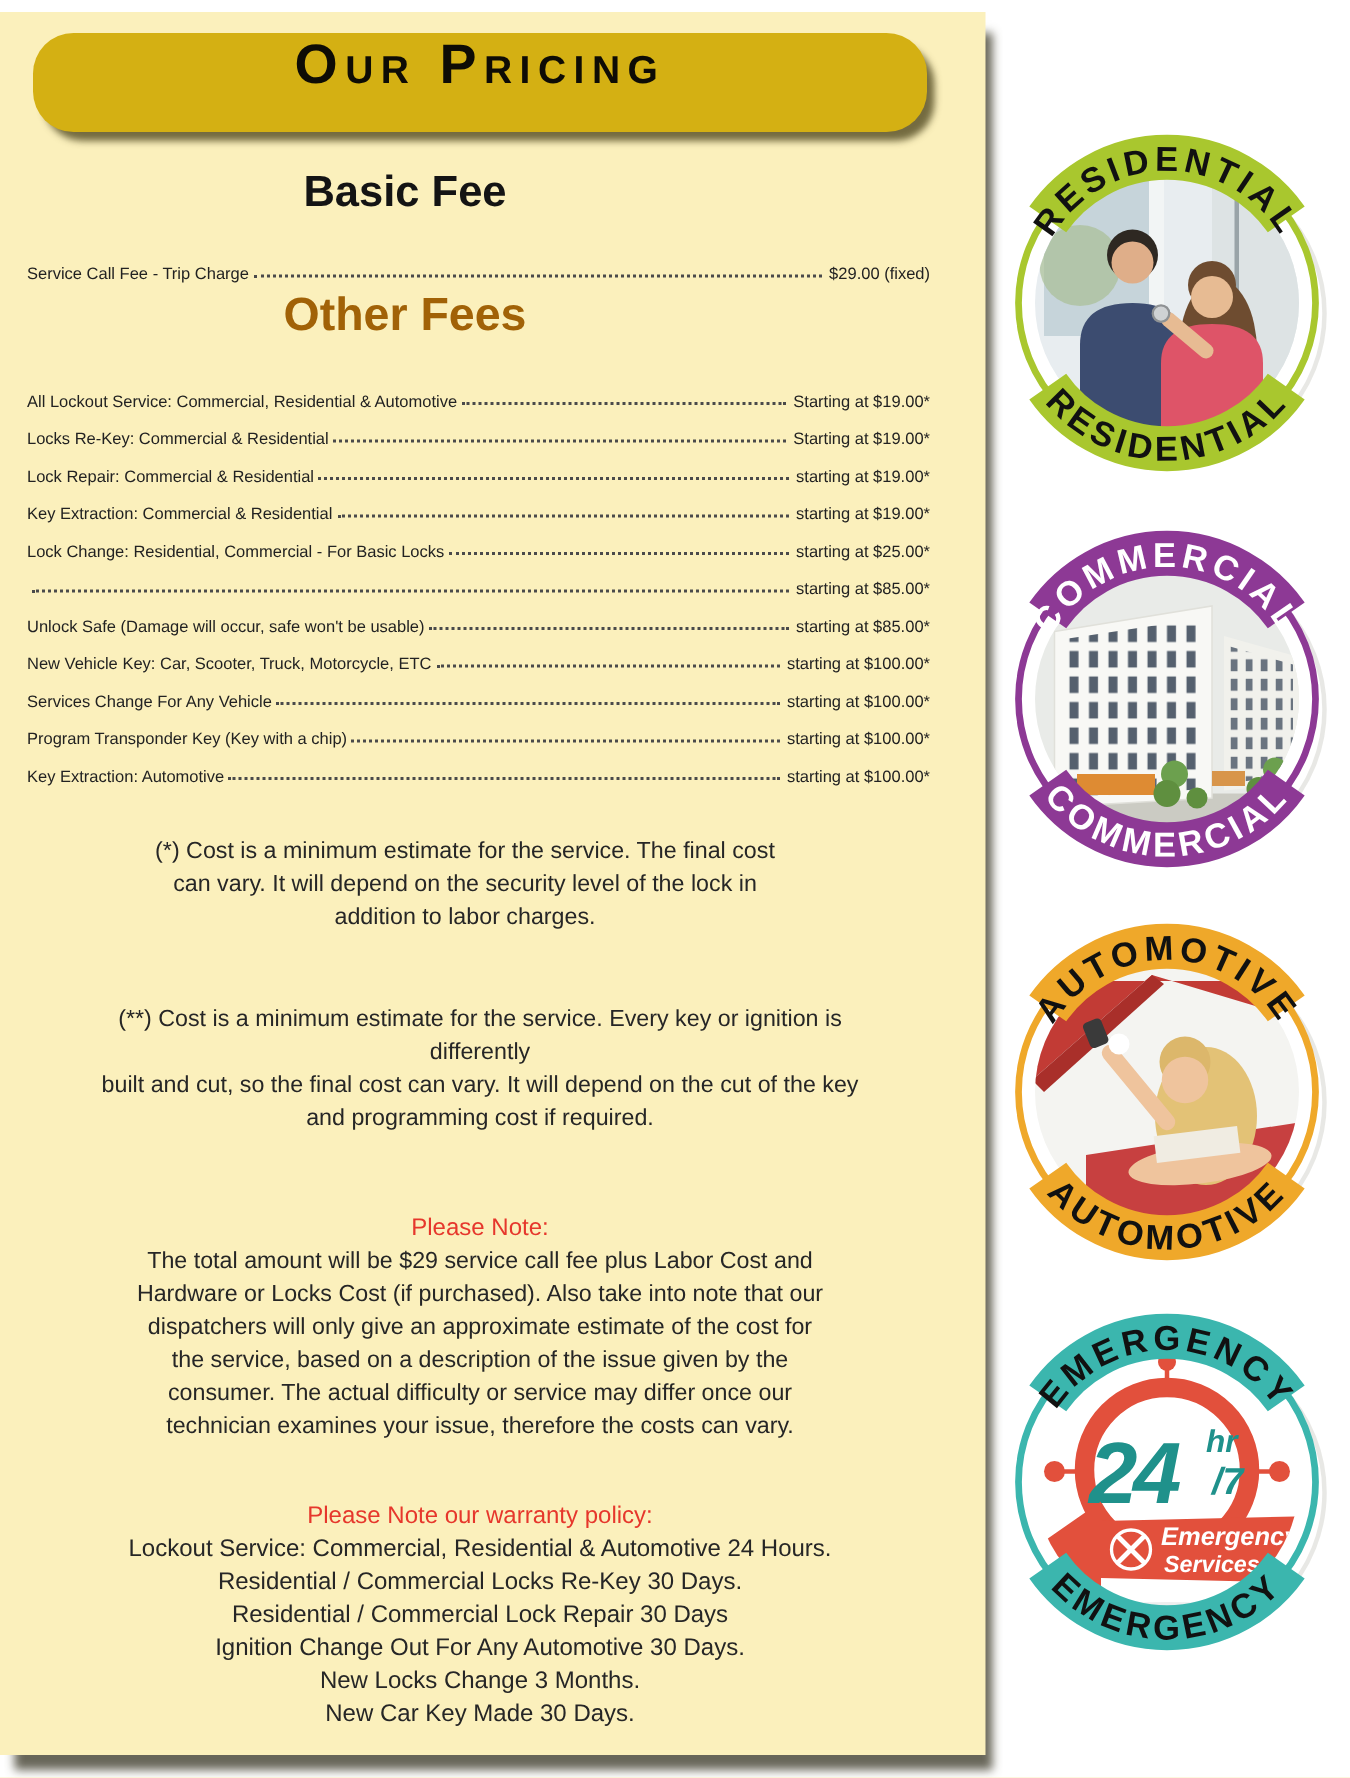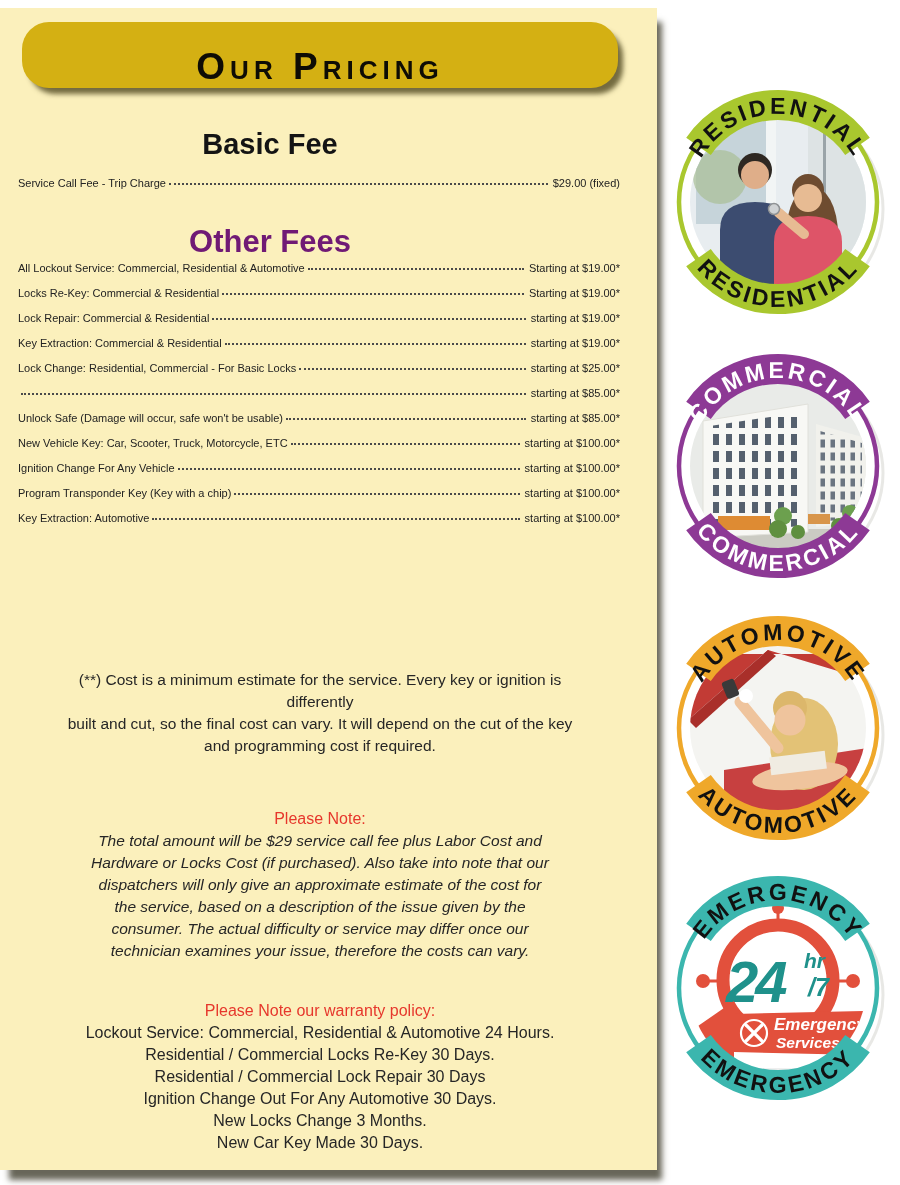--- a/index.html
+++ b/index.html
@@ -7,41 +7,41 @@
     width:900px;height:1185px;position:relative;background:#ffffff;
     font-family:"Liberation Sans", sans-serif;color:#1e1e1e;overflow:hidden;
   }
   .panel{
     position:absolute;left:0;top:8px;width:657px;height:1162px;
     background:#fbf0bc;
     box-shadow:7px 12px 6px -2px rgba(77,75,60,0.85);
   }
   .gold-header{
     position:absolute;left:22px;top:14px;width:596px;height:66px;
-    background:#d4b013;display:flex;align-items:flex-end;justify-content:center;
+    background:#d4b013;display:flex;align-items:flex-start;justify-content:center;
     box-shadow:6px 7px 5px -1px rgba(92,84,42,0.85);
     border-radius:27px;
   }
   .gold-header .title{
     font-variant:small-caps;font-weight:bold;font-size:37px;letter-spacing:5px;color:#0e0c05;
   }
-  .h-basic{position:absolute;left:0;top:104px;width:540px;text-align:center;font-size:29px;font-weight:bold;color:#141414;margin-top:16px;}
-  .h-other{position:absolute;left:0;top:184px;width:540px;text-align:center;font-size:31px;font-weight:bold;color:#701a75;margin-top:32px;}
+  .h-basic{position:absolute;left:0;top:104px;width:540px;text-align:center;font-size:29px;font-weight:bold;color:#141414;}
+  .h-other{position:absolute;left:0;top:184px;width:540px;text-align:center;font-size:31px;font-weight:bold;color:#a16207;}
   .fee-basic{position:absolute;left:18px;top:156px;width:602px;}
   .fee-list{position:absolute;left:18px;top:241px;width:602px;}
   .fee-row{display:flex;align-items:flex-end;height:25px;font-size:11px;color:#222;}
   .fee-row .label{white-space:nowrap;}
   .fee-row .dots{flex:1;border-bottom:2px dotted #4a4a4a;margin:0 5px 4px 3px;min-width:12px;}
   .fee-row .price{white-space:nowrap;text-align:right;}
   .note{white-space:pre-line;text-align:center;font-size:15.5px;line-height:22px;color:#262626;}
   .note-star{position:absolute;left:30px;top:549px;width:560px;}
   .note-dstar{position:absolute;left:8px;top:661px;width:624px;}
   .pnote{position:absolute;left:8px;top:800px;width:624px;text-align:center;}
   .pnote .red, .warranty .red{color:#e6372c;font-size:16px;line-height:22px;}
-  .pnote .body{white-space:pre-line;font-size:15.5px;line-height:22px;color:#262626;font-style:italic;}
+  .pnote .body{white-space:pre-line;font-size:15.5px;line-height:22px;color:#262626;}
   .warranty{position:absolute;left:8px;top:992px;width:624px;text-align:center;}
   .warranty .wline{font-size:16px;line-height:22px;color:#262626;}
   .badge{position:absolute;left:658px;width:240px;height:240px;}
   .badge svg{width:240px;height:240px;display:block;}
   .b0{top:82px;} .b1{top:346px;} .b2{top:608px;} .b3{top:868px;}
   .curved{font-weight:bold;font-size:23px;letter-spacing:3px;font-family:"Liberation Sans",sans-serif;}
 </style>
 </head>
 <body>
 
@@ -97,36 +97,39 @@
       <span class="label">Unlock Safe (Damage will occur, safe won't be usable)</span>
         <span class="dots"></span>
         <span class="price">starting at $85.00*</span>
     </div>
     <div class="fee-row">
       <span class="label">New Vehicle Key: Car, Scooter, Truck, Motorcycle, ETC</span>
         <span class="dots"></span>
         <span class="price">starting at $100.00*</span>
     </div>
     <div class="fee-row">
-      <span class="label">Ignition Change For Any Vehicle</span>
+      <span class="label">Services Change For Any Vehicle</span>
         <span class="dots"></span>
         <span class="price">starting at $100.00*</span>
     </div>
     <div class="fee-row">
       <span class="label">Program Transponder Key (Key with a chip)</span>
         <span class="dots"></span>
         <span class="price">starting at $100.00*</span>
     </div>
     <div class="fee-row">
       <span class="label">Key Extraction: Automotive </span>
         <span class="dots"></span>
         <span class="price">starting at $100.00*</span>
     </div>
   </div>
 
+  <div class="note note-star">(*) Cost is a minimum estimate for the service. The final cost
+can vary. It will depend on the security level of the lock in
+addition to labor charges.</div>
   <div class="note note-dstar">(**) Cost is a minimum estimate for the service. Every key or ignition is
 differently
 built and cut, so the final cost can vary. It will depend on the cut of the key
 and programming cost if required.</div>
 
   <div class="pnote">
     <div class="red">Please Note:</div>
     <div class="body">The total amount will be $29 service call fee plus Labor Cost and
 Hardware or Locks Cost (if purchased). Also take into note that our
 dispatchers will only give an approximate estimate of the cost for

